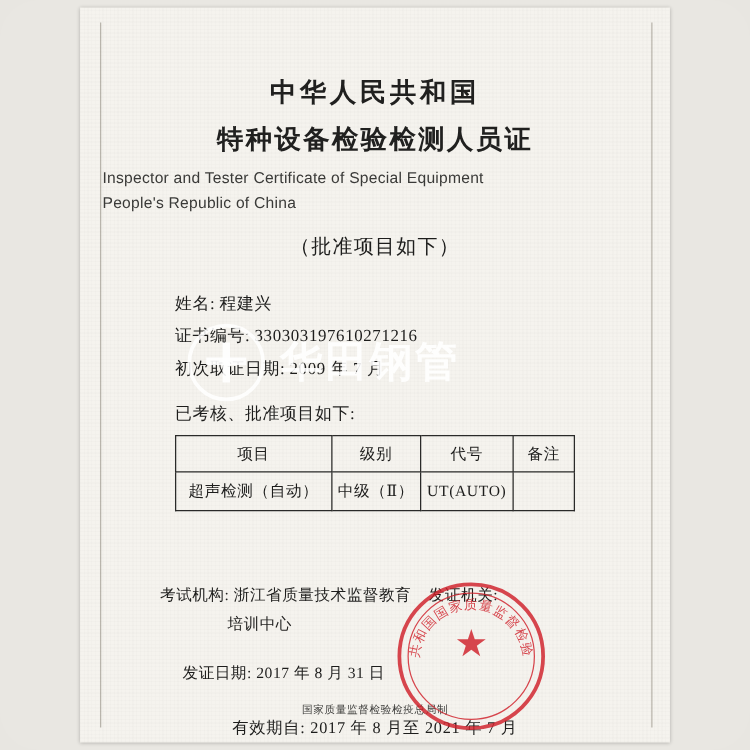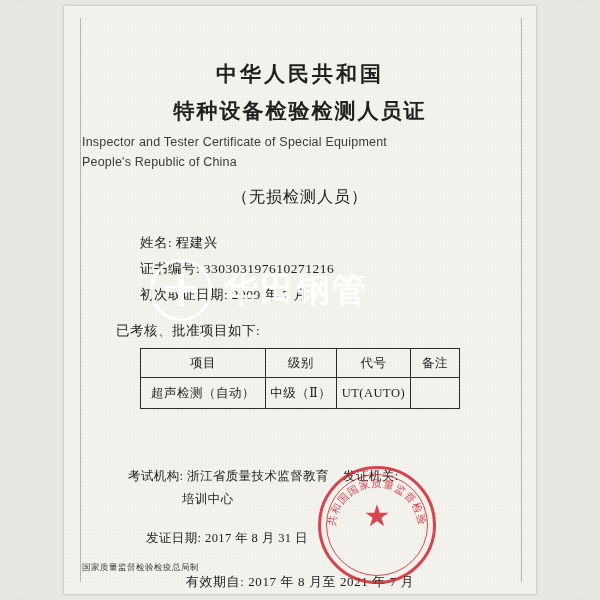--- a/index.html
+++ b/index.html
@@ -94,21 +94,21 @@
     padding-left: 58px;
     font-size: 13.5px;
     color: #1d1d1c;
     line-height: 26px;
   }
   .field-row { white-space: nowrap; }
   .field-label { letter-spacing: 0.5px; }
   .field-value { letter-spacing: 0.5px; }
   .approved-line {
     margin-top: 14px;
-    padding-left: 34px;
+    padding-left: 58px;
     font-size: 13.5px;
     color: #1d1d1c;
     letter-spacing: 0.5px;
   }
   table.items {
     margin: 8px auto 0 auto;
     border-collapse: collapse;
     width: 320px;
     font-size: 12.5px;
     color: #1d1d1c;
@@ -153,21 +153,21 @@
     margin-top: 26px;
     text-align: center;
     font-size: 13px;
     letter-spacing: 0.6px;
   }
   .footer-note {
     position: absolute;
     left: 0;
     bottom: 8px;
     width: 436px;
-    text-align: left;
+    text-align: center;
     font-size: 8.5px;
     color: #3b3b39;
     letter-spacing: 0.5px;
   }
   
   .watermark {
     position: absolute;
     left: 150px;
     top: 255px;
     width: 300px;
@@ -268,21 +268,21 @@
   <div class="paper"></div>
   <div class="paper-inner-border"></div>
   <div class="texture"></div>
 
   <div class="content">
 
     <div class="title-cn1">中华人民共和国</div>
     <div class="title-cn2">特种设备检验检测人员证</div>
     <div class="title-en1">Inspector and Tester Certificate of Special Equipment</div>
     <div class="title-en2">People's Republic of China</div>
-    <div class="subtitle">（无损检测人员）</div>
+    <div class="subtitle">（批准项目如下）</div>
 
     <div class="fields">
       <div class="field-row">
         <span class="field-label">姓名:</span>
         <span class="field-value">程建兴</span>
       </div>
       <div class="field-row">
         <span class="field-label">证书编号:</span>
         <span class="field-value">330303197610271216</span>
       </div>

